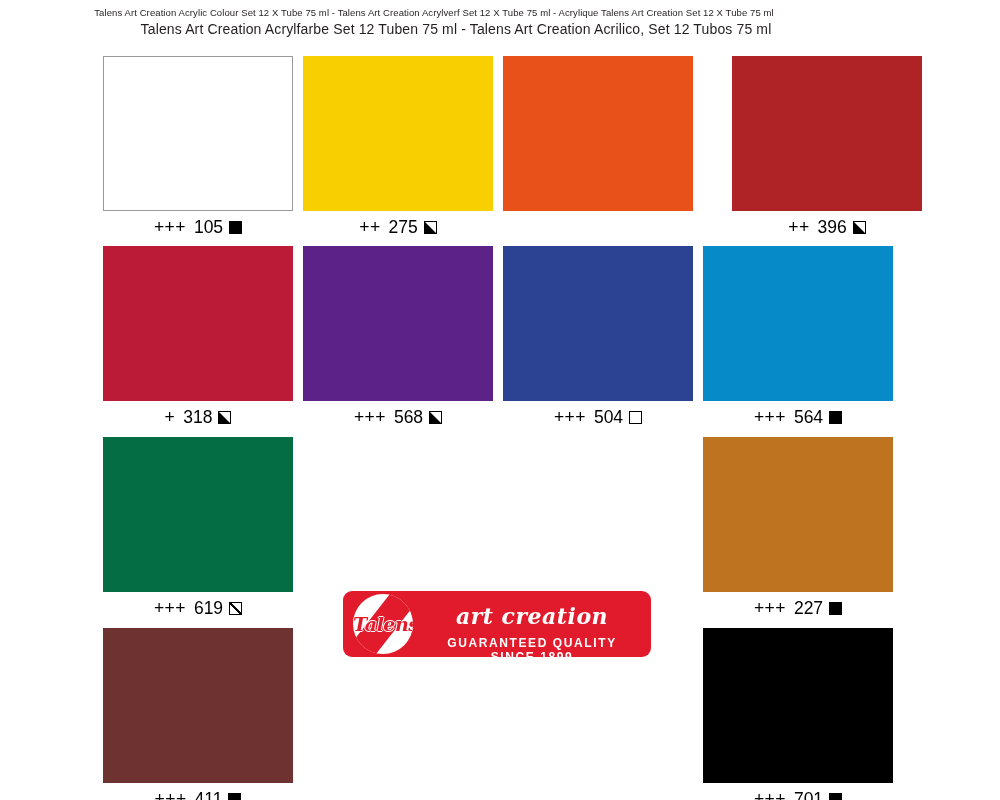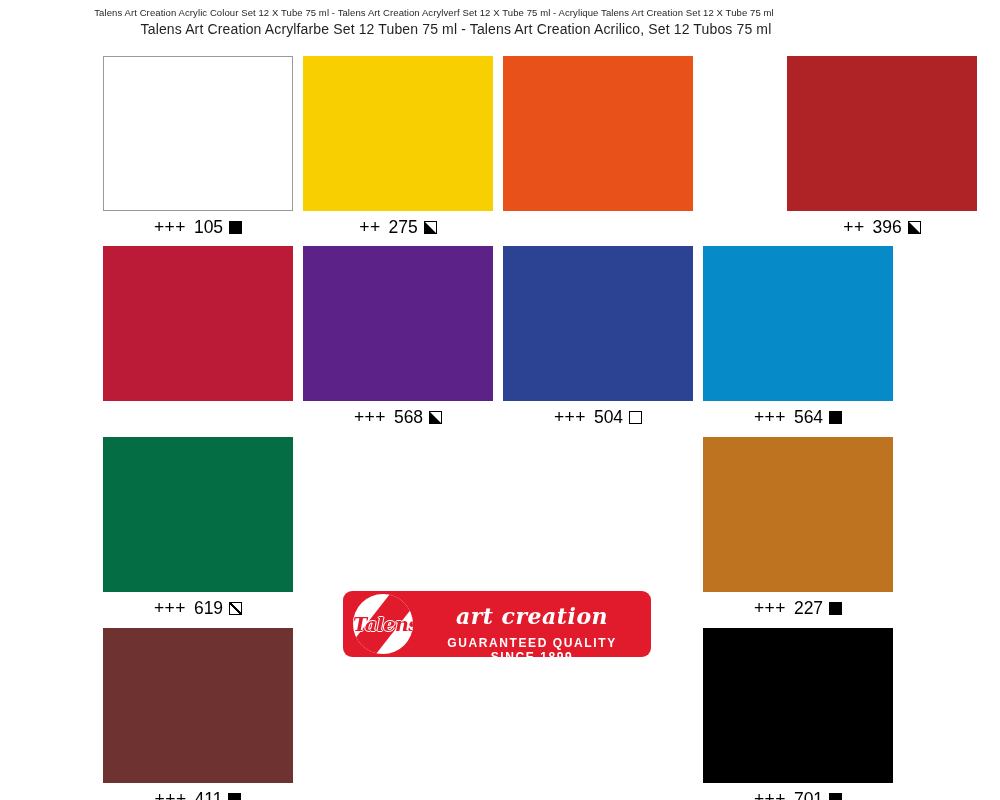--- a/index.html
+++ b/index.html
@@ -198,26 +198,27 @@
       <div class="swatch outlined" style="background: rgb(255, 255, 255);"></div>
       <div class="caption"><span class="plus">+++</span><span class="num"> 105</span><span class="marker opaque"></span></div>
     </div>
     <div class="cell" style="left: 200px; top: 0px;">
       <div class="swatch" style="background: rgb(248, 207, 0);"></div>
       <div class="caption"><span class="plus">++</span><span class="num"> 275</span><span class="marker semi-opaque"></span></div>
     </div>
     <div class="cell" style="left: 400px; top: 0px;">
       <div class="swatch" style="background: rgb(232, 82, 26);"></div>
     </div>
-    <div class="cell" style="left: 636px; top: 0px; padding-left: 48px;">
+    <div class="cell" style="left: 581px; top: 0px; padding-left: 48px;">
       <div class="swatch" style="background: rgb(175, 34, 38);"></div>
       <div class="caption"><span class="plus">++</span><span class="num"> 396</span><span class="marker semi-opaque"></span></div>
     </div>
     <div class="cell" style="left: 0px; top: 190px;">
       <div class="swatch" style="background: rgb(188, 27, 56);"></div>
+      <div class="caption"><span class="plus">+</span><span class="num"> 318</span><span class="marker semi-opaque"></span></div>
     </div>
     <div class="cell" style="left: 200px; top: 190px;">
       <div class="swatch" style="background: rgb(92, 34, 135);"></div>
       <div class="caption"><span class="plus">+++</span><span class="num"> 568</span><span class="marker semi-opaque"></span></div>
     </div>
     <div class="cell" style="left: 400px; top: 190px;">
       <div class="swatch" style="background: rgb(44, 67, 148);"></div>
       <div class="caption"><span class="plus">+++</span><span class="num"> 504</span><span class="marker transparent"></span></div>
     </div>
     <div class="cell" style="left: 600px; top: 190px;">

